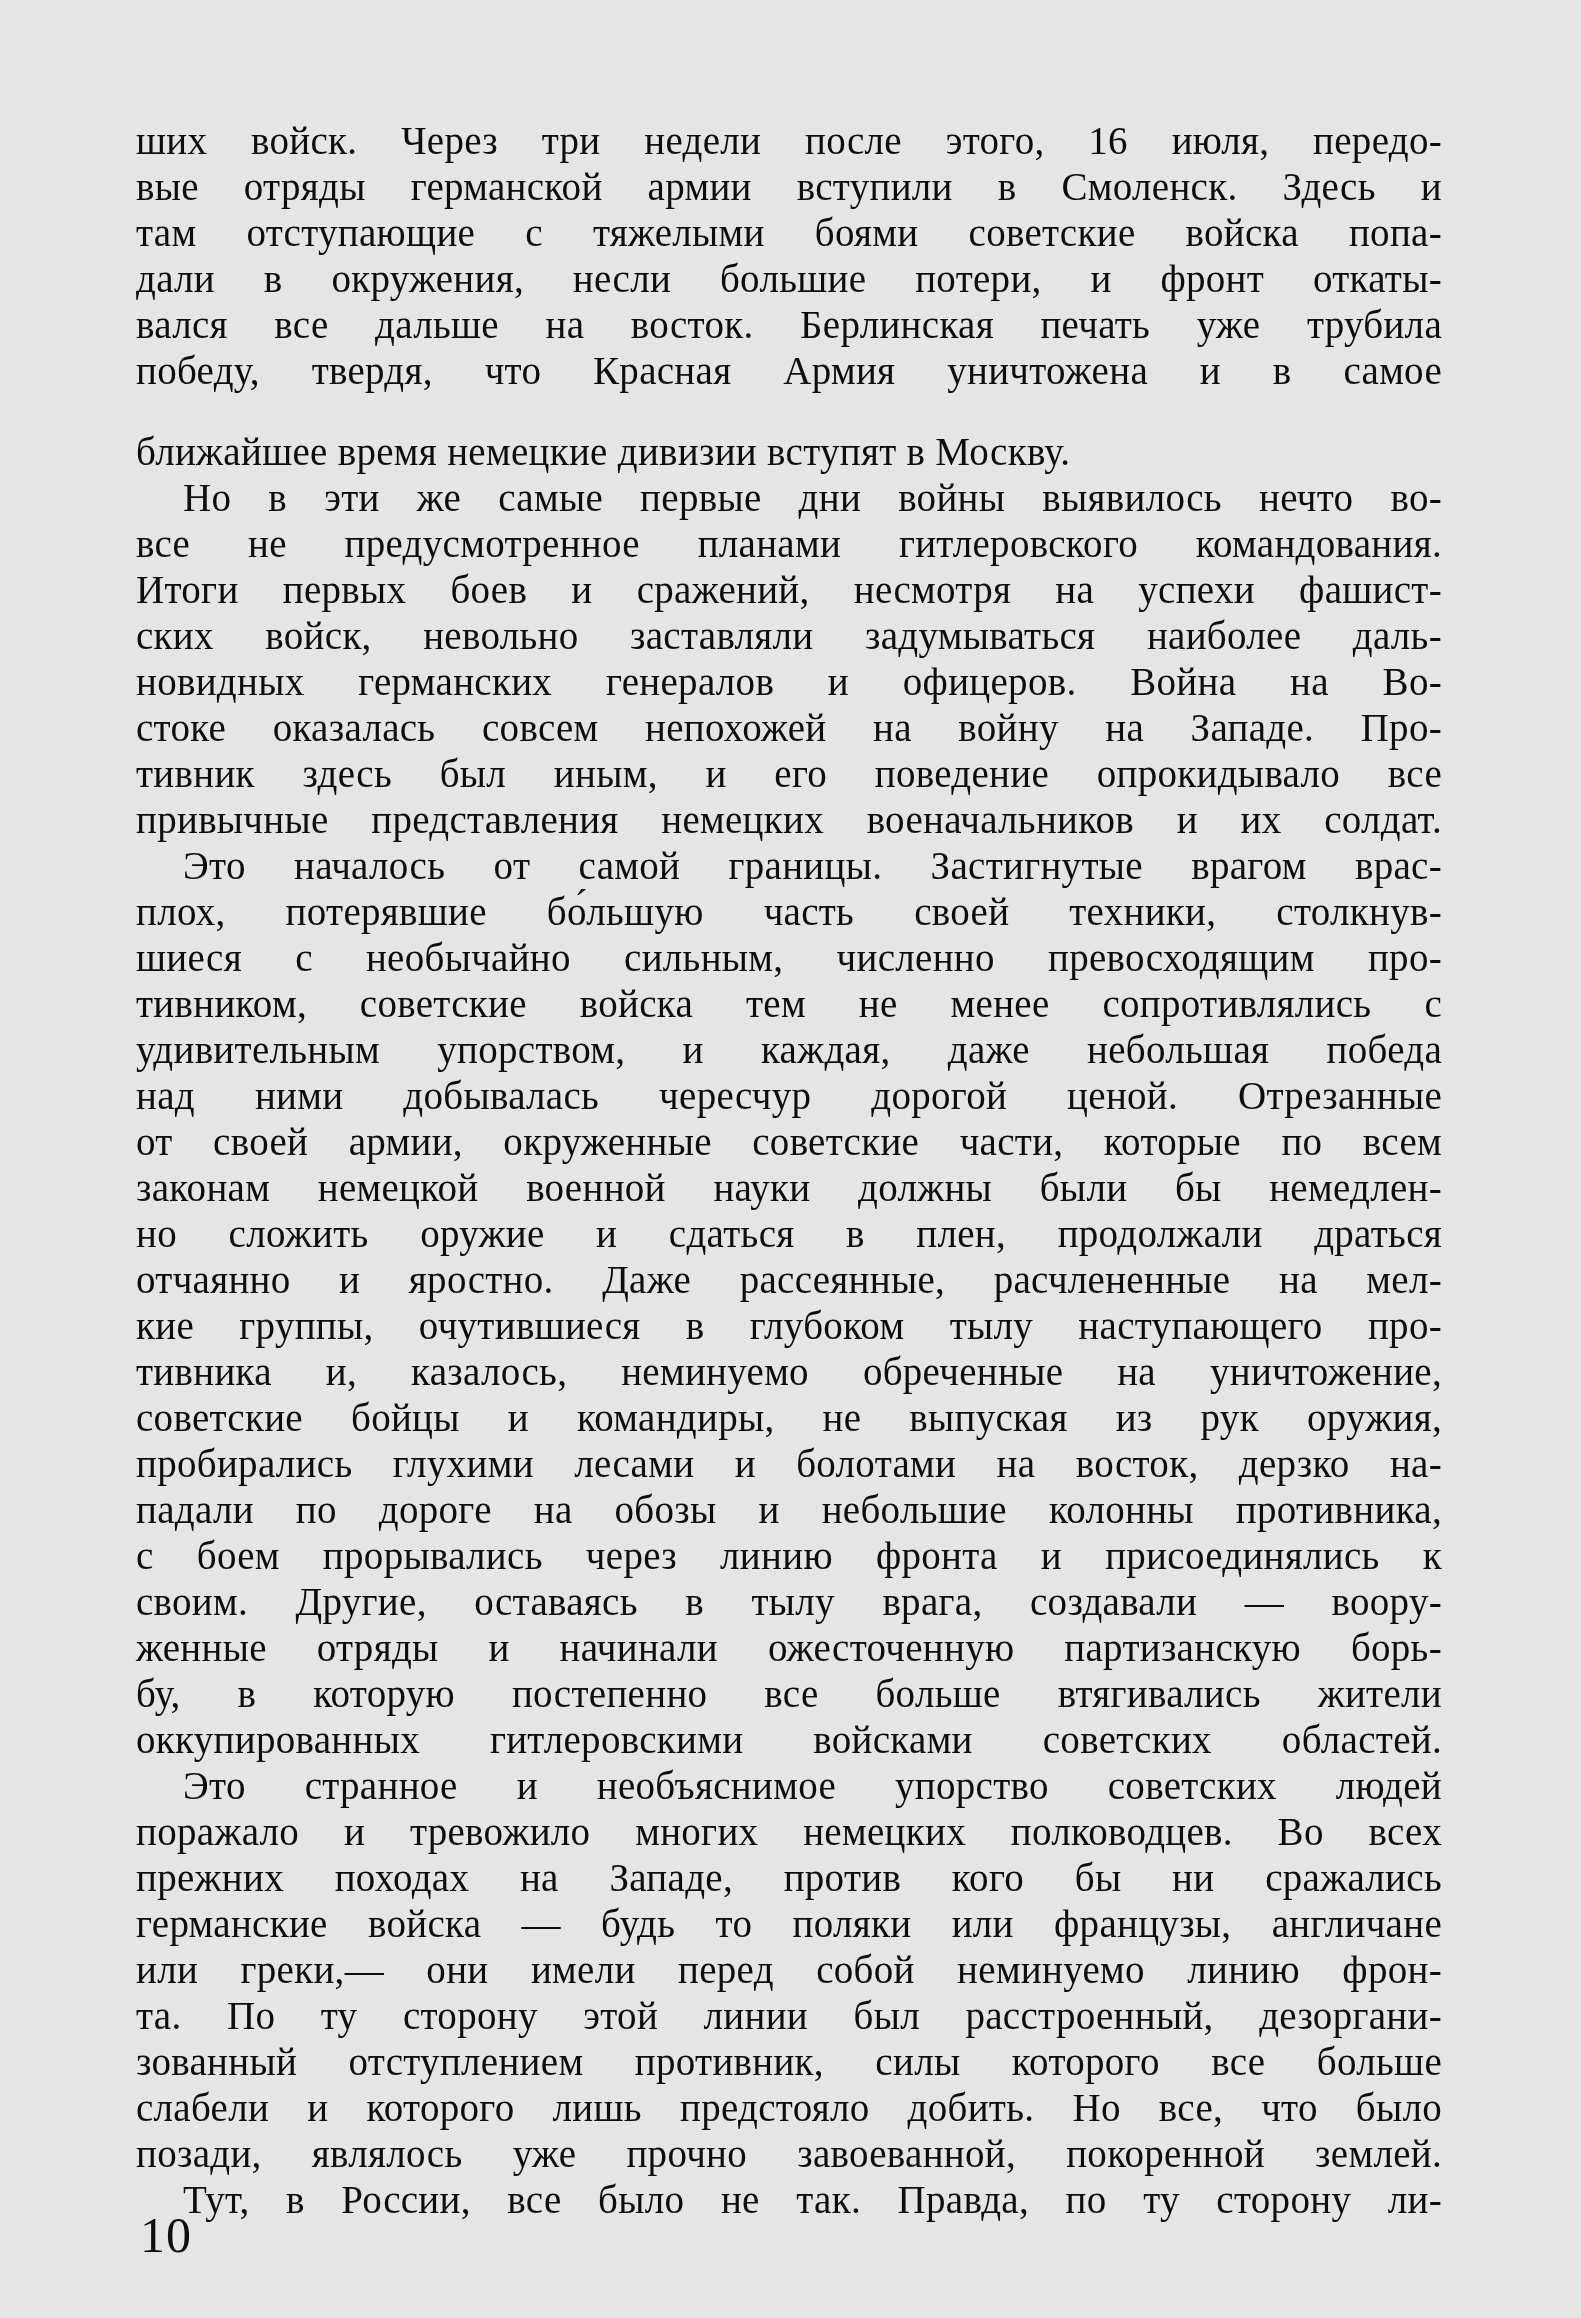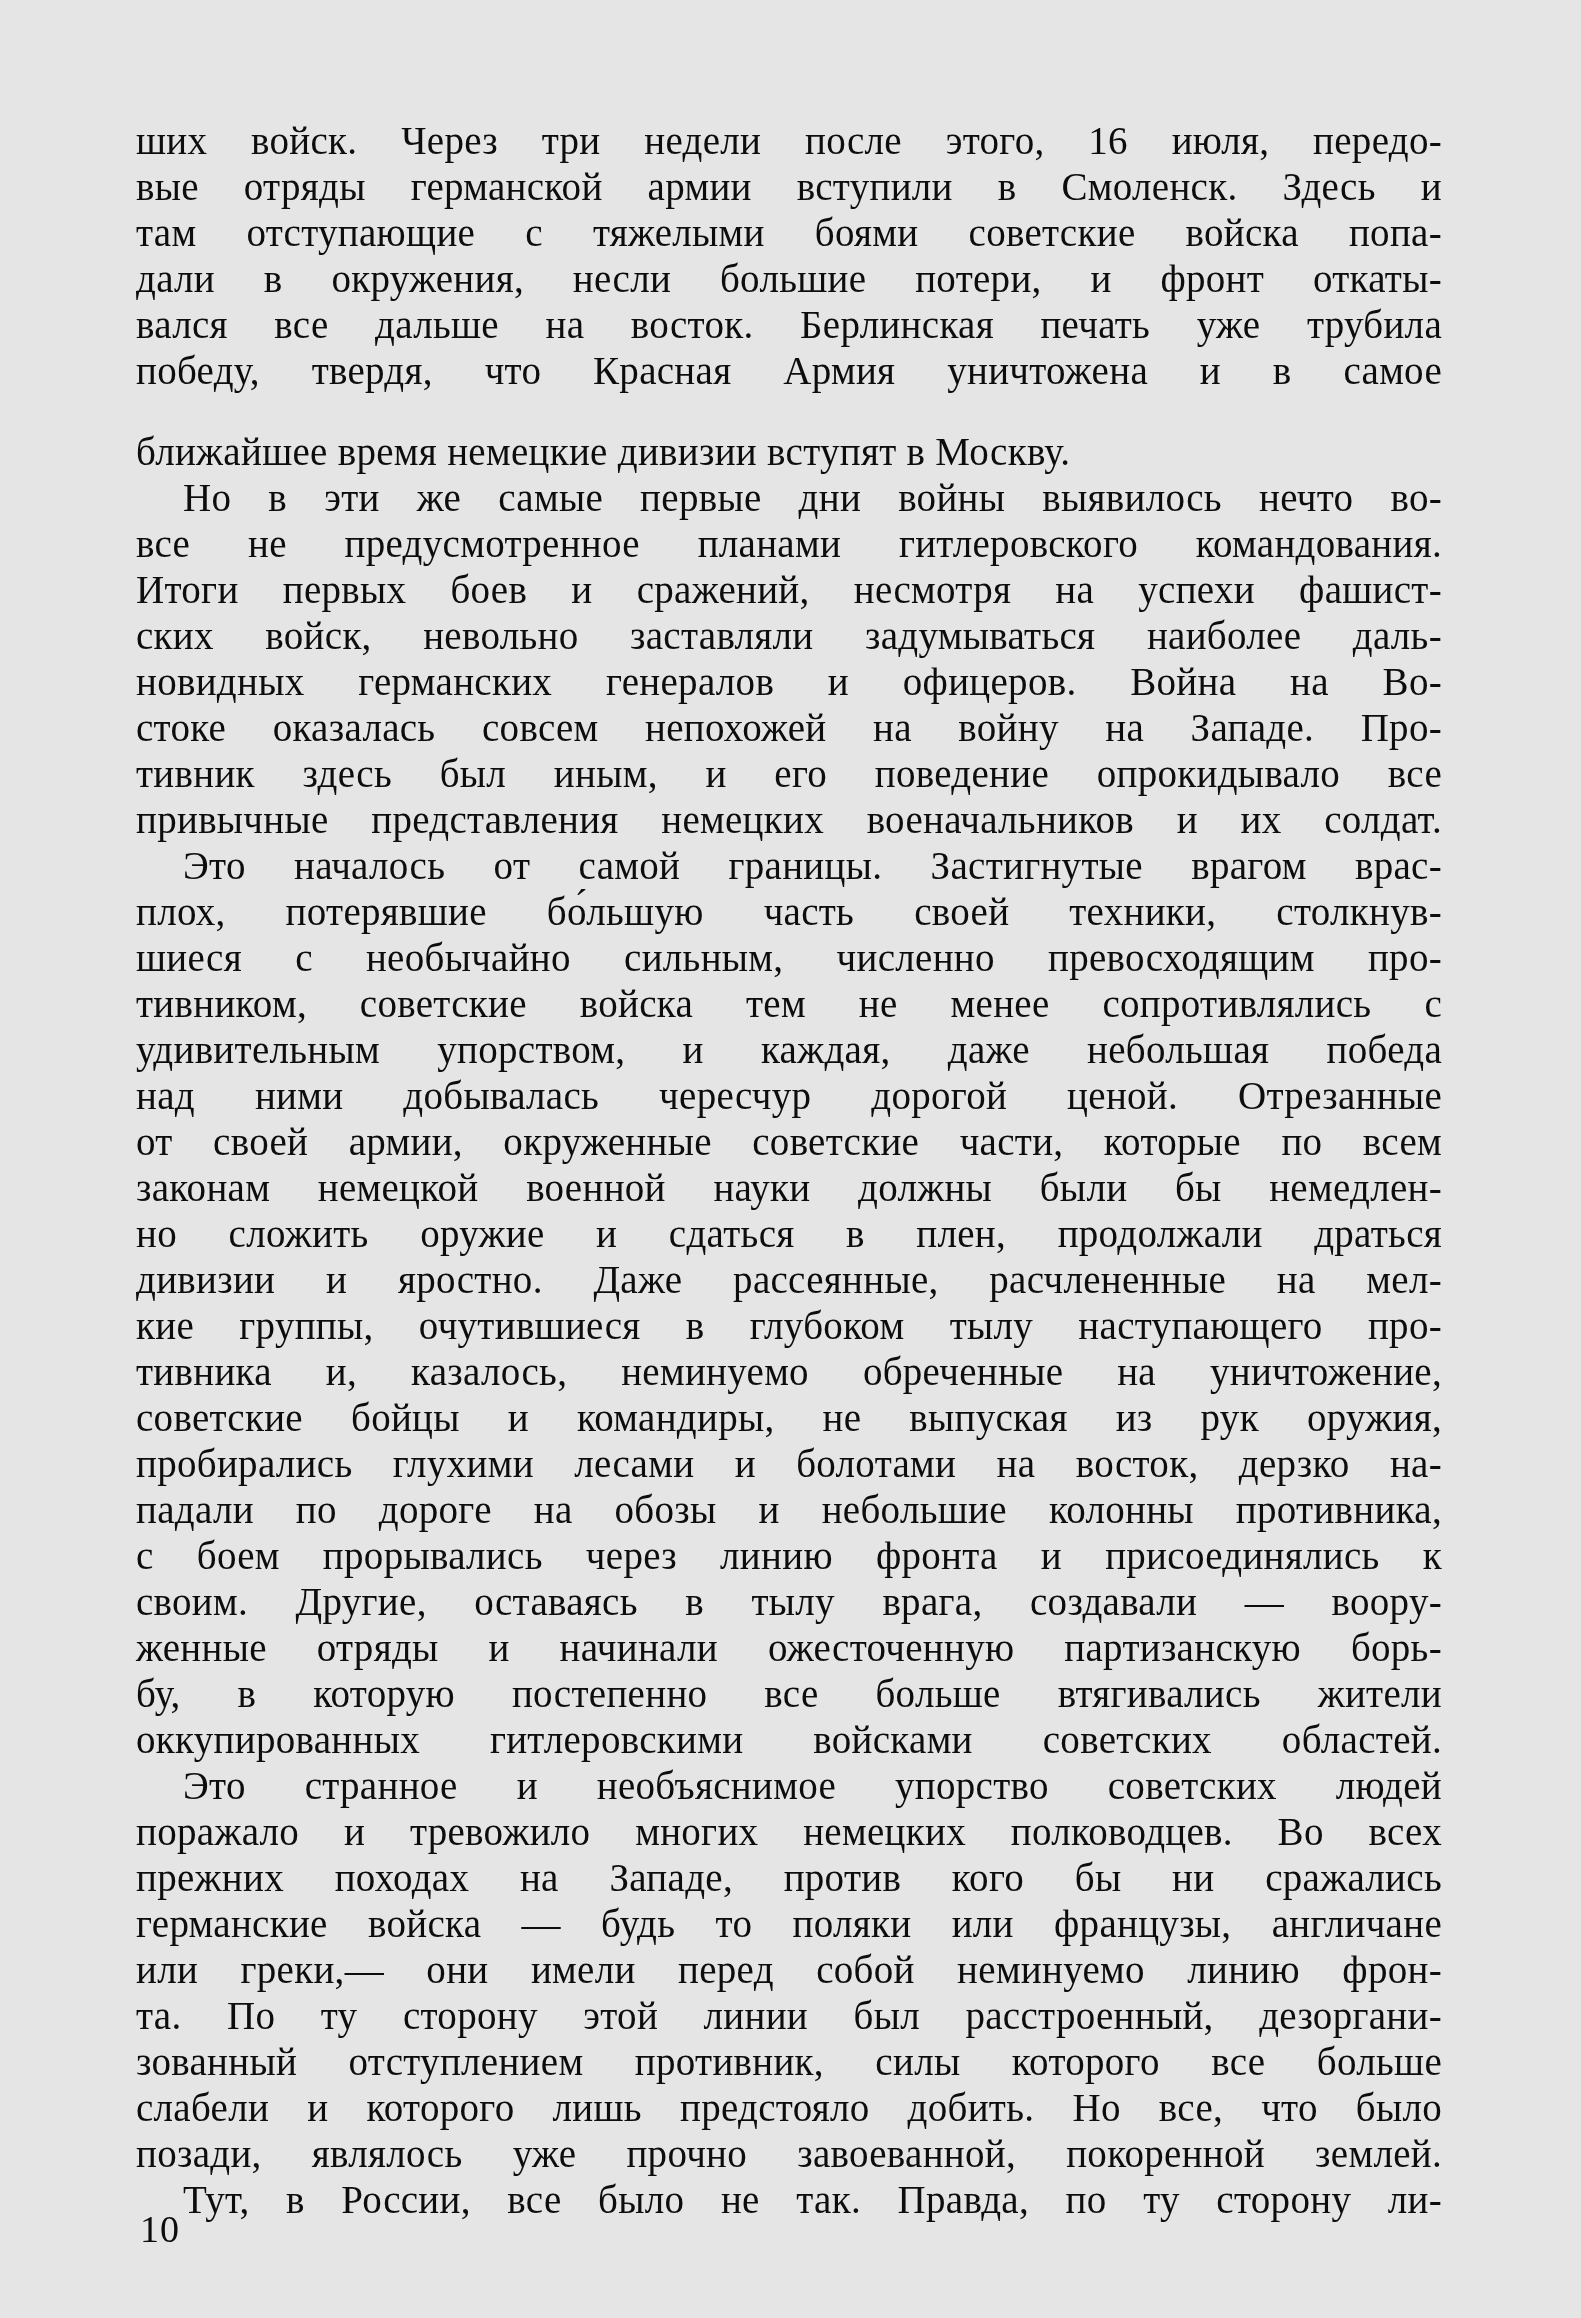--- a/index.html
+++ b/index.html
@@ -33,21 +33,21 @@
     text-align-last: left;
     margin-top: 35px;
   }
   .line.indent {
     text-indent: 47px;
   }
   .page-number {
     position: absolute;
     left: 140px;
     top: 2210px;
-    font-size: 38px;
+    font-size: 50px;
     line-height: 1;
     letter-spacing: 1px;
   }
 </style>
 </head>
 <body>
 
 <div class="page" style="color: rgb(13, 13, 13); background: #e5e5e5;">
   <div class="text-block">
     <div class="line">ших войск. Через три недели после этого, 16 июля, передо-</div>
@@ -67,21 +67,21 @@
     <div class="line">привычные представления немецких военачальников и их солдат.</div>
     <div class="line indent">Это началось от самой границы. Застигнутые врагом врас-</div>
     <div class="line">плох, потерявшие бо́льшую часть своей техники, столкнув-</div>
     <div class="line">шиеся с необычайно сильным, численно превосходящим про-</div>
     <div class="line">тивником, советские войска тем не менее сопротивлялись с</div>
     <div class="line">удивительным упорством, и каждая, даже небольшая победа</div>
     <div class="line">над ними добывалась чересчур дорогой ценой. Отрезанные</div>
     <div class="line">от своей армии, окруженные советские части, которые по всем</div>
     <div class="line">законам немецкой военной науки должны были бы немедлен-</div>
     <div class="line">но сложить оружие и сдаться в плен, продолжали драться</div>
-    <div class="line">дивизии и яростно. Даже рассеянные, расчлененные на мел-</div>
+    <div class="line">отчаянно и яростно. Даже рассеянные, расчлененные на мел-</div>
     <div class="line">кие группы, очутившиеся в глубоком тылу наступающего про-</div>
     <div class="line">тивника и, казалось, неминуемо обреченные на уничтожение,</div>
     <div class="line">советские бойцы и командиры, не выпуская из рук оружия,</div>
     <div class="line">пробирались глухими лесами и болотами на восток, дерзко на-</div>
     <div class="line">падали по дороге на обозы и небольшие колонны противника,</div>
     <div class="line">с боем прорывались через линию фронта и присоединялись к</div>
     <div class="line">своим. Другие, оставаясь в тылу врага, создавали — воору-</div>
     <div class="line">женные отряды и начинали ожесточенную партизанскую борь-</div>
     <div class="line">бу, в которую постепенно все больше втягивались жители</div>
     <div class="line">оккупированных гитлеровскими войсками советских областей.</div>

